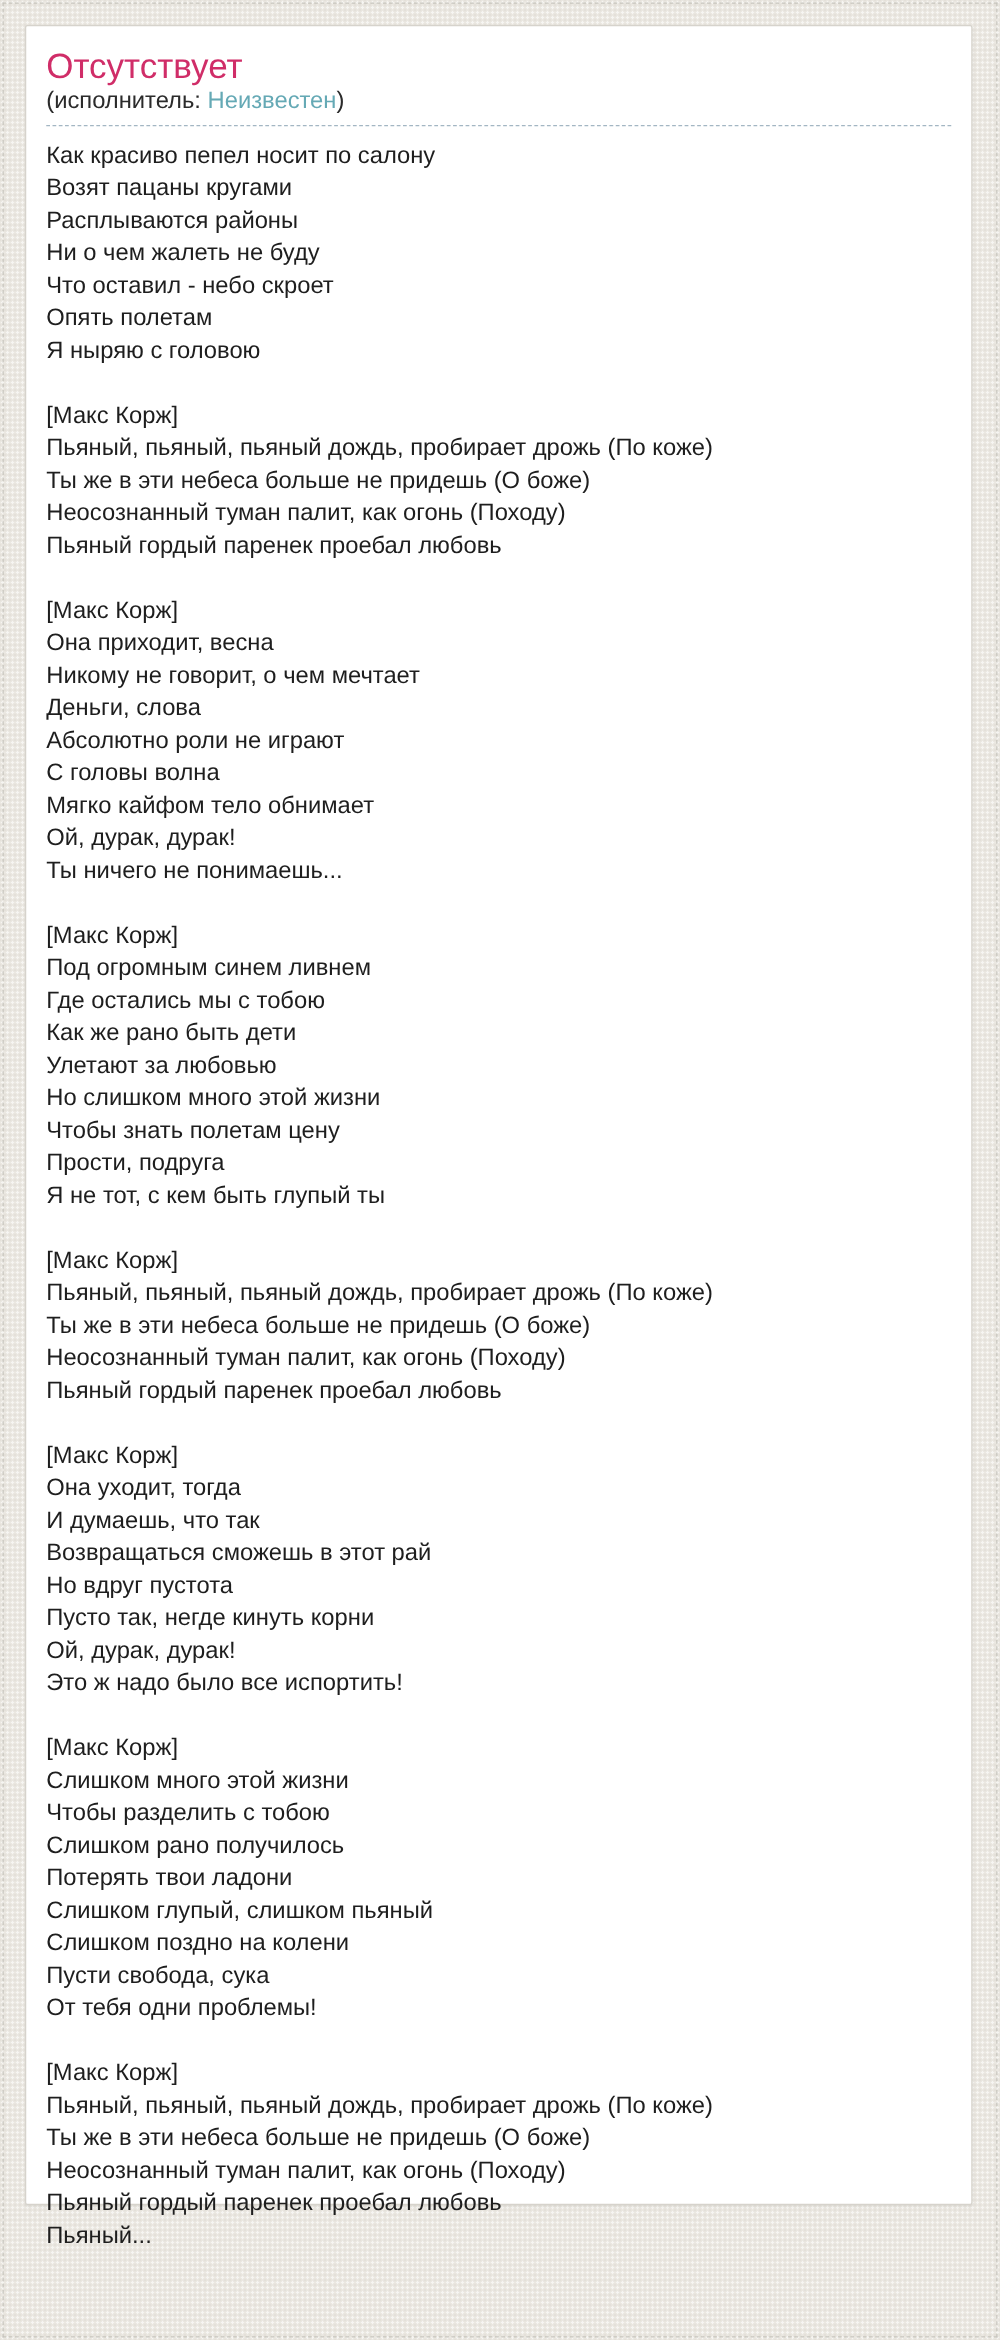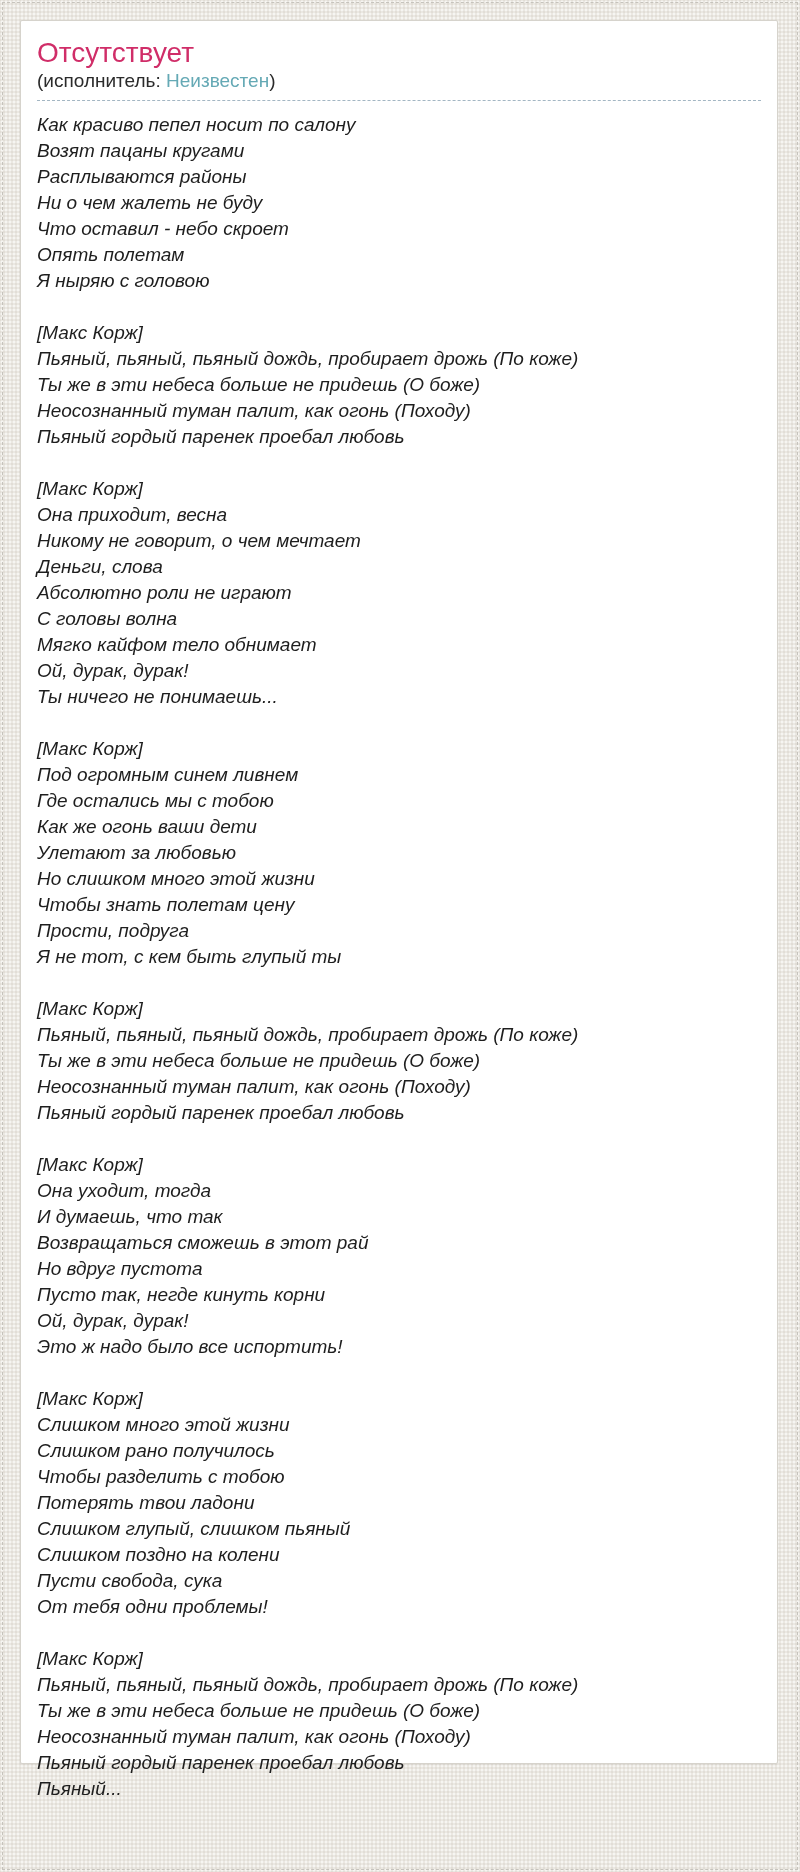--- a/index.html
+++ b/index.html
@@ -60,21 +60,20 @@
   .artist-link{
     color:var(--artist_link);
     text-decoration:none;
     cursor:pointer;
   }
   .lyrics{
     margin-top:11px;
     font-size:19px;
     line-height:26px;
     color:var(--text);
-    font-style:italic;
   }
   .stanza{margin-bottom:26px;}
   .stanza:last-child{margin-bottom:0;}
   .lyric-line{white-space:pre-wrap;}
 </style>
 </head>
 <body>
 
 <div class="page-frame"></div>
 
@@ -108,21 +107,21 @@
         <div class="lyric-line">Абсолютно роли не играют</div>
         <div class="lyric-line">С головы волна</div>
         <div class="lyric-line">Мягко кайфом тело обнимает</div>
         <div class="lyric-line">Ой, дурак, дурак!</div>
         <div class="lyric-line">Ты ничего не понимаешь...</div>
       </div>
       <div class="stanza">
         <div class="lyric-line">[Макс Корж]</div>
         <div class="lyric-line">Под огромным синем ливнем</div>
         <div class="lyric-line">Где остались мы с тобою</div>
-        <div class="lyric-line">Как же огонь ваши дети</div>
+        <div class="lyric-line">Как же рано быть дети</div>
         <div class="lyric-line">Улетают за любовью</div>
         <div class="lyric-line">Но слишком много этой жизни</div>
         <div class="lyric-line">Чтобы знать полетам цену</div>
         <div class="lyric-line">Прости, подруга</div>
         <div class="lyric-line">Я не тот, с кем быть глупый ты</div>
       </div>
       <div class="stanza">
         <div class="lyric-line">[Макс Корж]</div>
         <div class="lyric-line">Пьяный, пьяный, пьяный дождь, пробирает дрожь (По коже)</div>
         <div class="lyric-line">Ты же в эти небеса больше не придешь (О боже)</div>
@@ -135,22 +134,22 @@
         <div class="lyric-line">И думаешь, что так</div>
         <div class="lyric-line">Возвращаться сможешь в этот рай</div>
         <div class="lyric-line">Но вдруг пустота</div>
         <div class="lyric-line">Пусто так, негде кинуть корни</div>
         <div class="lyric-line">Ой, дурак, дурак!</div>
         <div class="lyric-line">Это ж надо было все испортить!</div>
       </div>
       <div class="stanza">
         <div class="lyric-line">[Макс Корж]</div>
         <div class="lyric-line">Слишком много этой жизни</div>
+        <div class="lyric-line">Чтобы разделить с тобою</div>
         <div class="lyric-line">Слишком рано получилось</div>
-        <div class="lyric-line">Чтобы разделить с тобою</div>
         <div class="lyric-line">Потерять твои ладони</div>
         <div class="lyric-line">Слишком глупый, слишком пьяный</div>
         <div class="lyric-line">Слишком поздно на колени</div>
         <div class="lyric-line">Пусти свобода, сука</div>
         <div class="lyric-line">От тебя одни проблемы!</div>
       </div>
       <div class="stanza">
         <div class="lyric-line">[Макс Корж]</div>
         <div class="lyric-line">Пьяный, пьяный, пьяный дождь, пробирает дрожь (По коже)</div>
         <div class="lyric-line">Ты же в эти небеса больше не придешь (О боже)</div>

